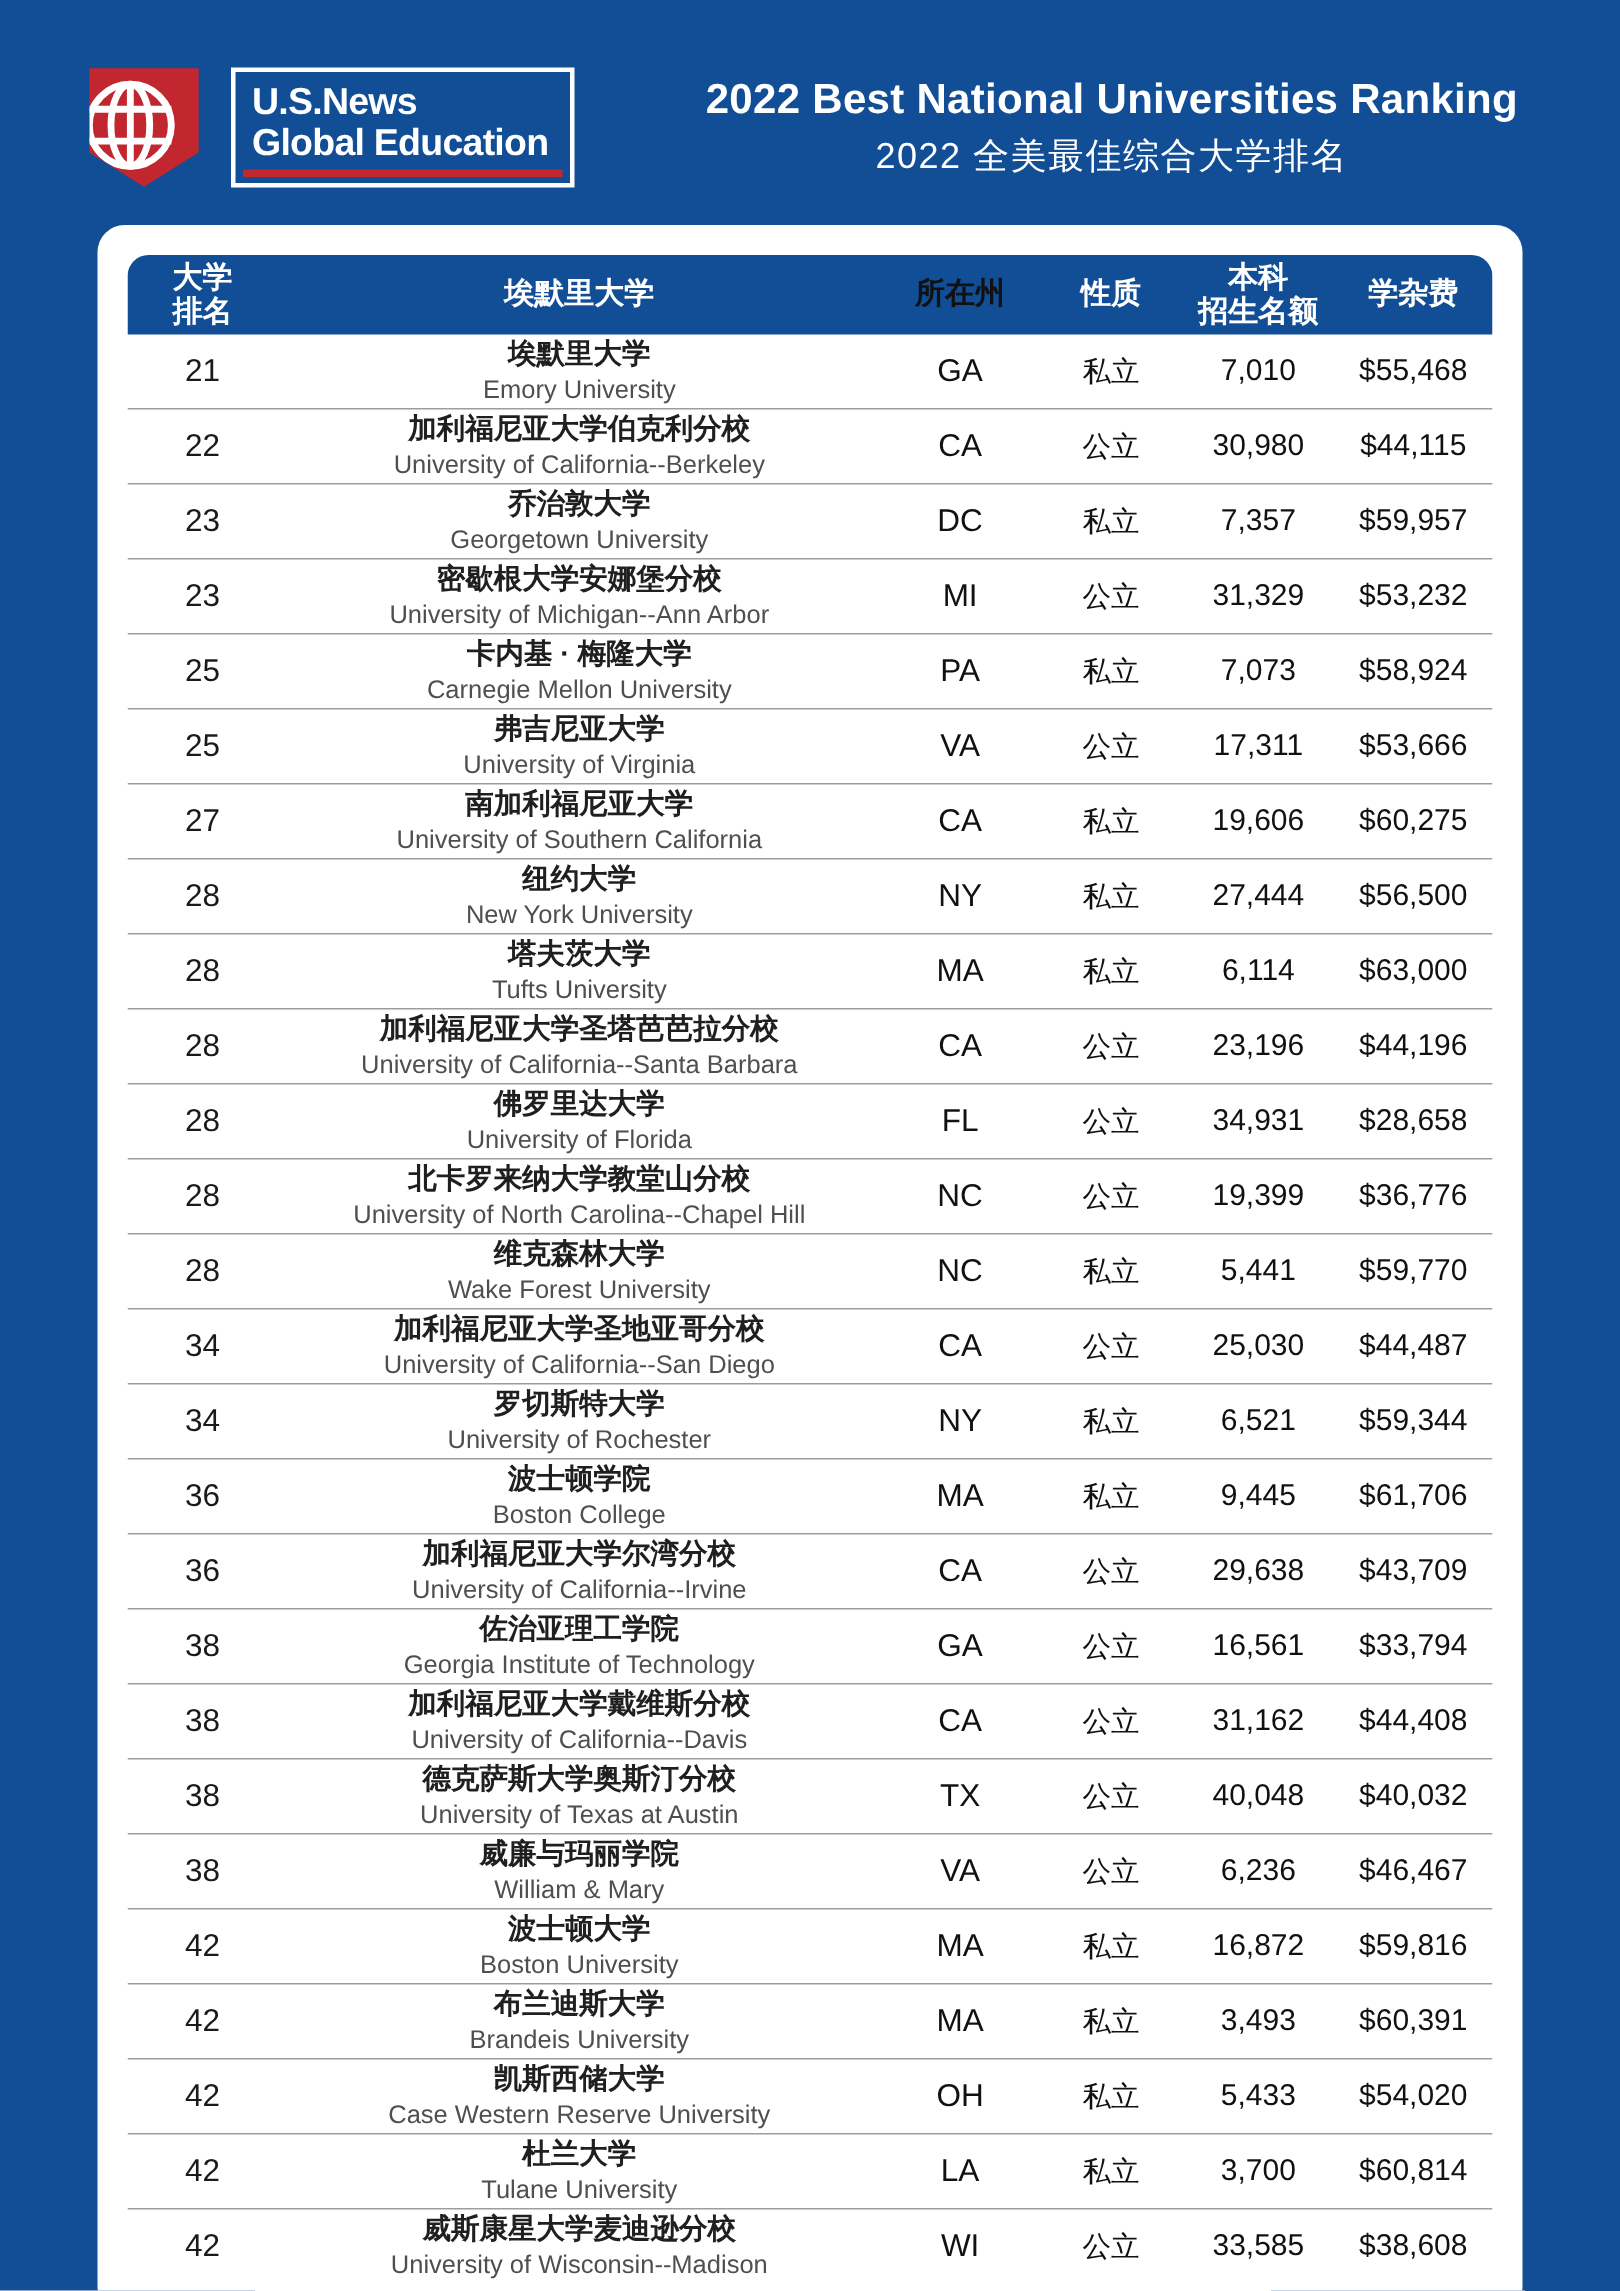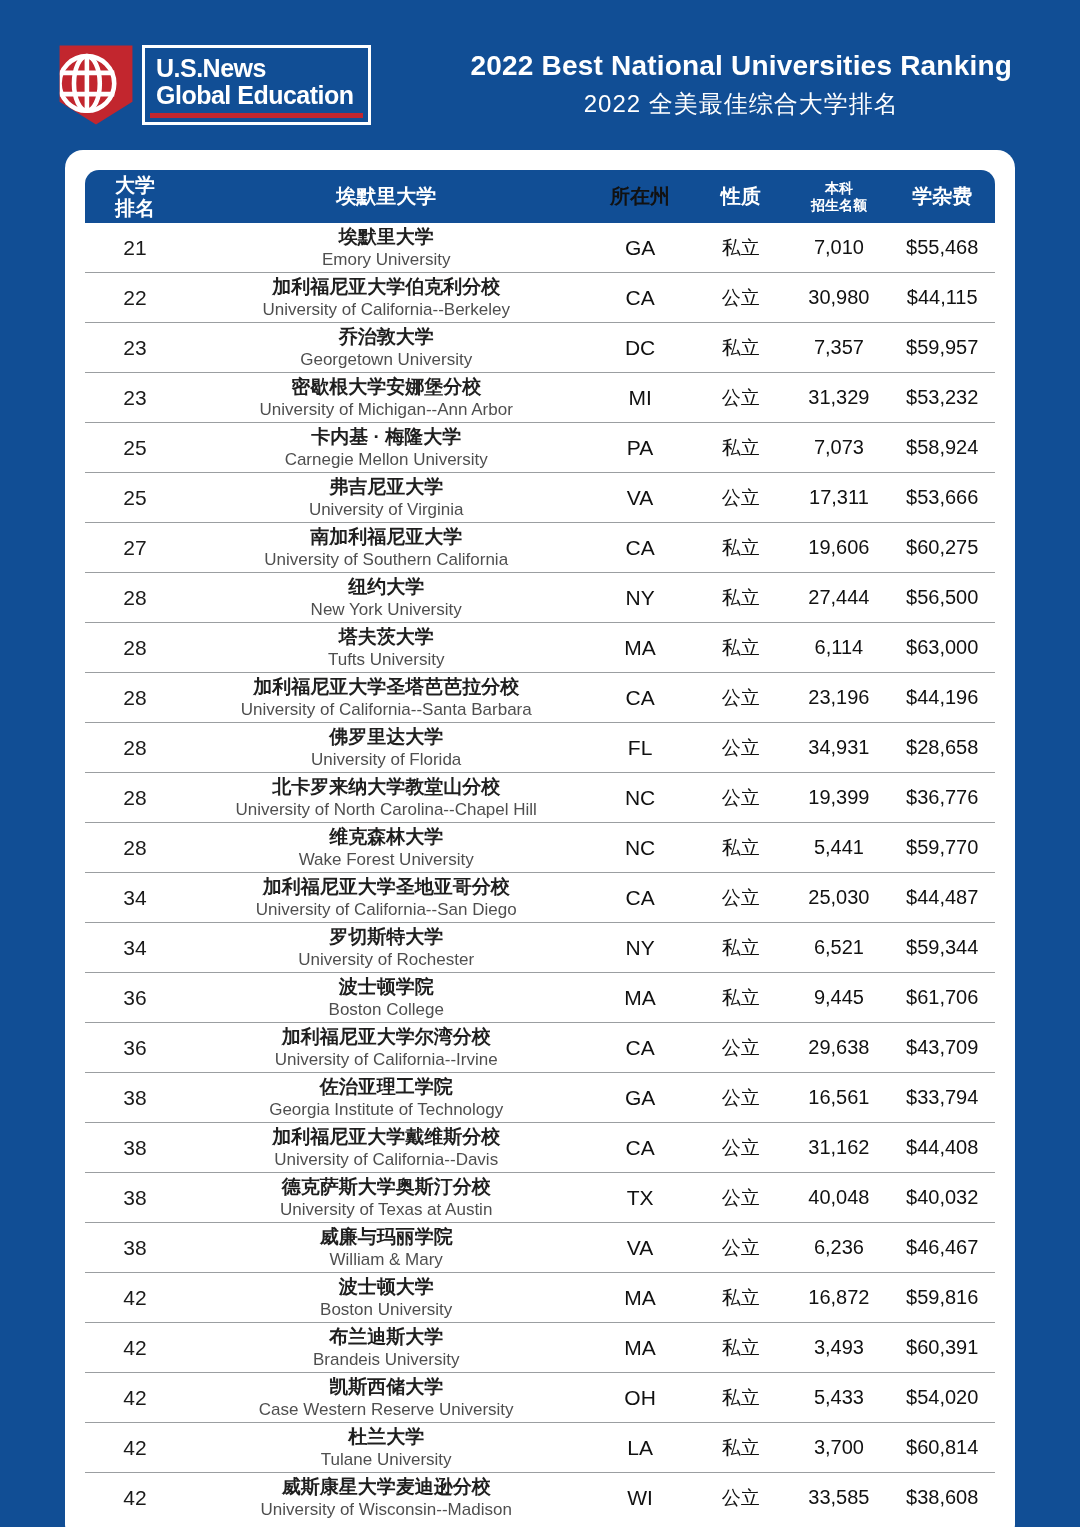--- a/index.html
+++ b/index.html
@@ -10,21 +10,21 @@
     position:relative;
     overflow:hidden;
   }
   .top{
     display:flex;
     justify-content:space-between;
     align-items:center;
     padding:40px 68px 0 58px;
     height:90px;
   }
-  .logo{display:flex;align-items:center;gap:8px;}
+  .logo{display:flex;align-items:center;gap:20px;}
   .logo-shield{width:76px;height:82px;flex:0 0 auto;}
   .logo-box{
     position:relative;
     border:3px solid #ffffff;
     color:#ffffff;
     font-weight:bold;
     font-size:25px;
     line-height:1.06;
     letter-spacing:-0.5px;
     padding:7px 14px 14px 11px;
@@ -104,21 +104,21 @@
 <section class="card">
   <div class="inner">
     <div class="thead">
       <div class="cell c-rank">
         <div>大学</div>
         <div>排名</div>
       </div>
       <div class="cell c-name">埃默里大学</div>
       <div class="cell c-state" style="font-size:20px;">所在州</div>
       <div class="cell c-type" style="font-size:20px;color:#ffffff;">性质</div>
-      <div class="cell c-enroll" style="font-size:14px;color:#ffffff;">
+      <div class="cell c-enroll" style="font-size:20px;color:#ffffff;">
         <div>本科</div>
         <div>招生名额</div>
       </div>
       <div class="cell c-tuition" style="font-size:20px;color:#ffffff;">学杂费</div>
     </div>
     <div class="tbody" id="tbody">
   <div class="trow">
     <div class="cell c-rank rank-num">21</div>
     <div class="cell c-name">
       <div class="zh">埃默里大学</div>

